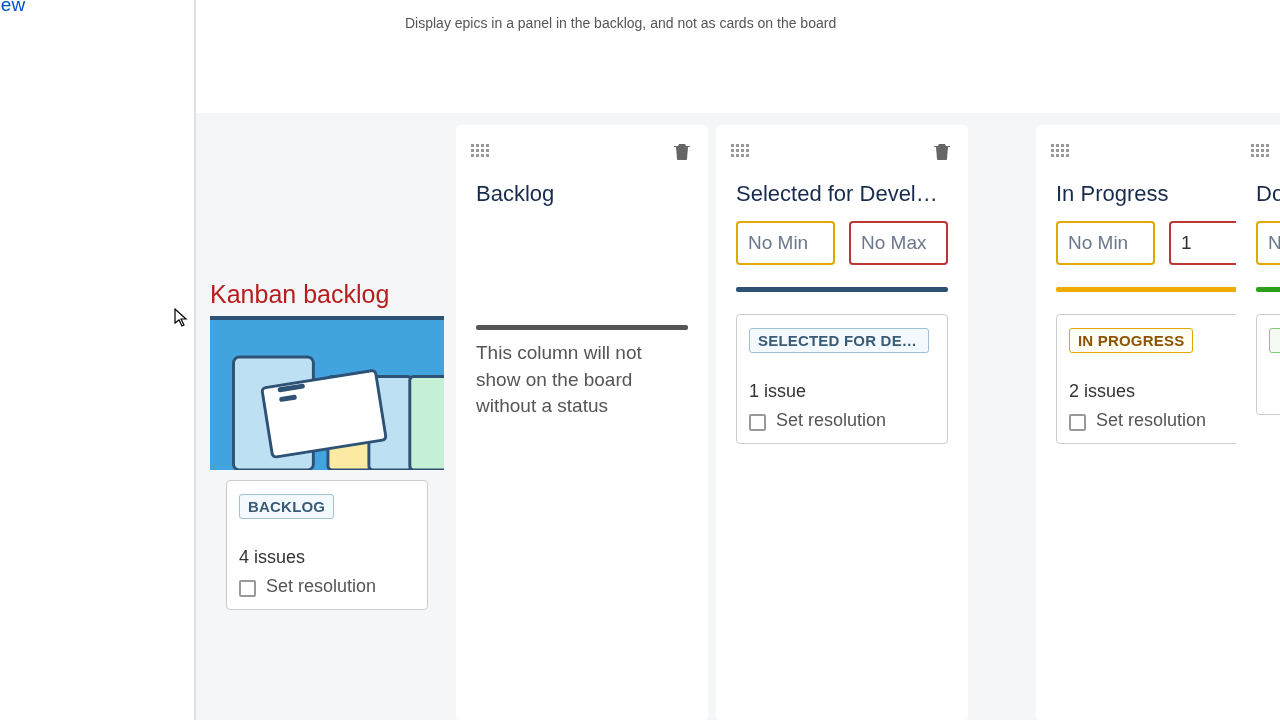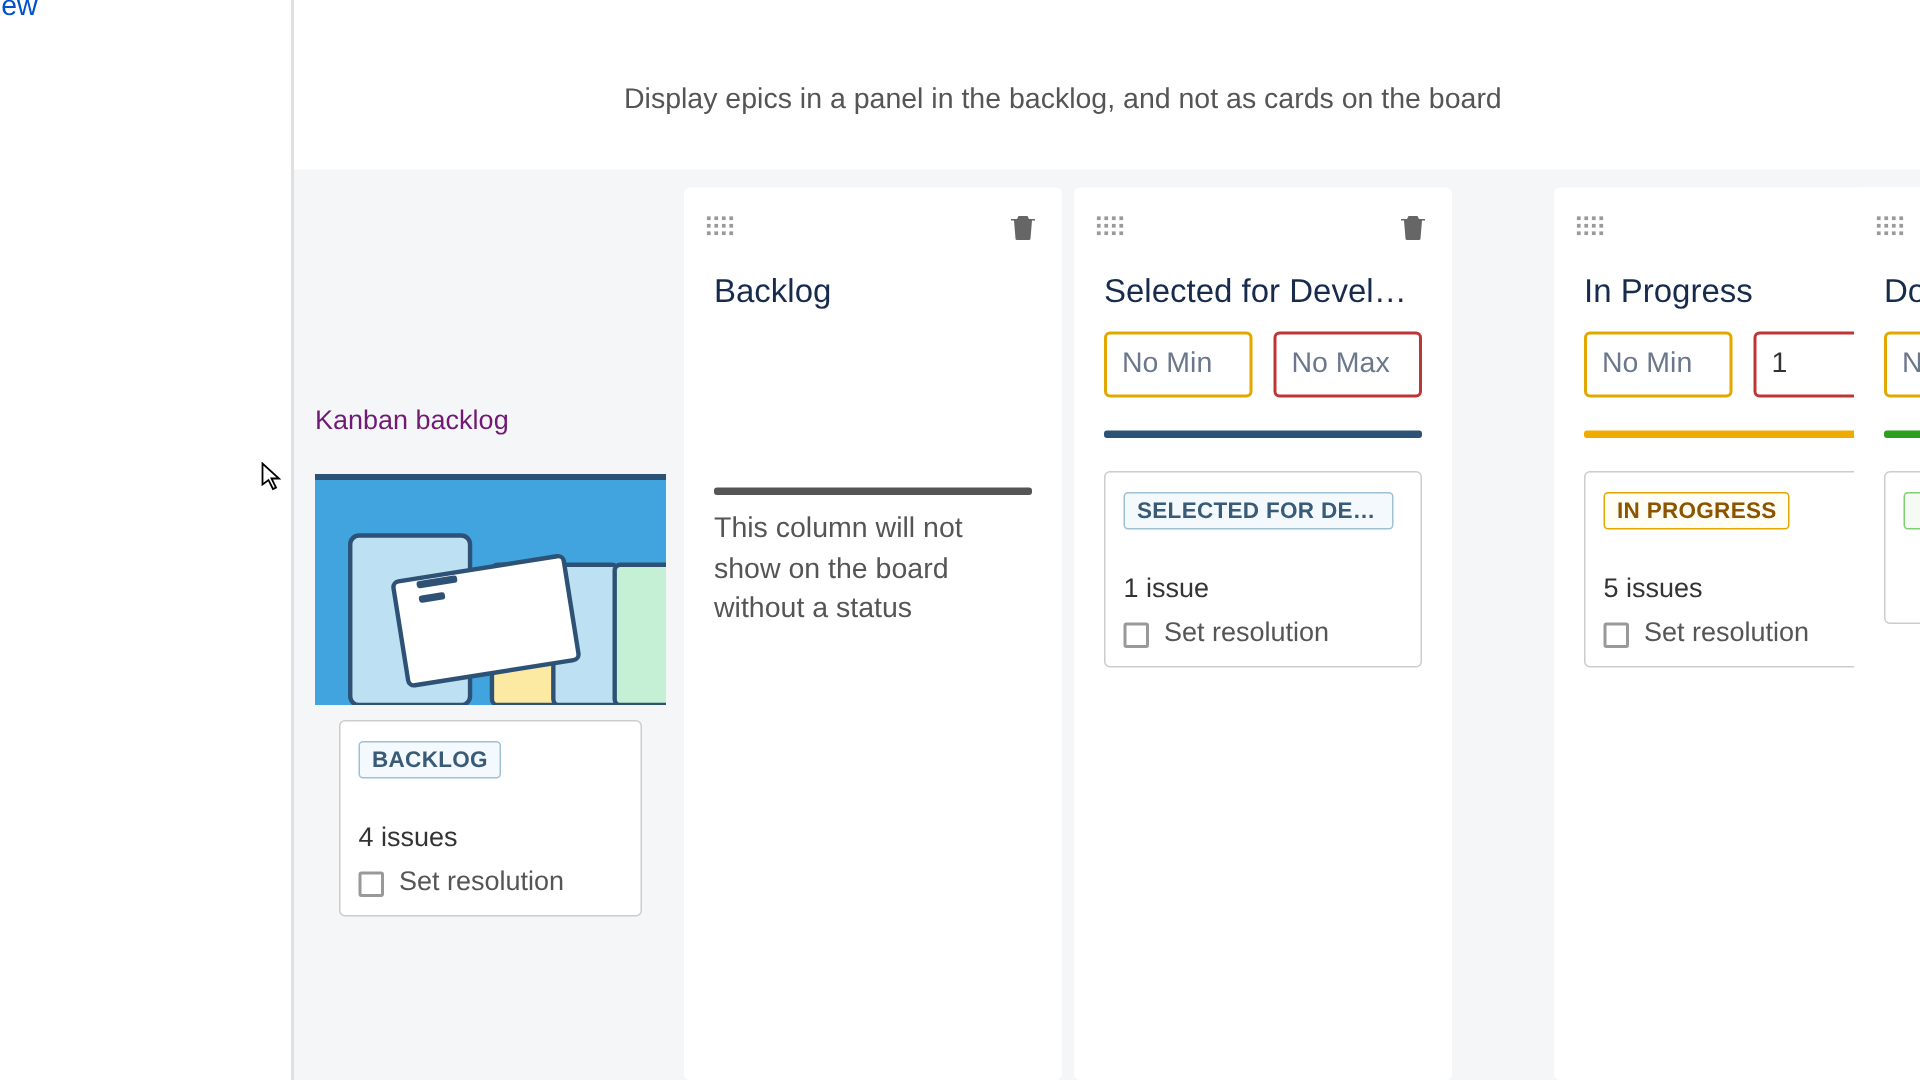--- a/index.html
+++ b/index.html
@@ -8,33 +8,33 @@
   .sidebar-link-partial {
     position: absolute;
     left: -40px;
     top: -6px;
     color: #0052cc;
     font-size: 19px;
   }
 
   .vline { position: absolute; left: 194px; top: 0; width: 2px; height: 720px; background: #e0e0e0; }
 
-  .desc { position: absolute; left: 416px; top: 15px; color: #555; font-size: 19px; margin-top: 41px; }
+  .desc { position: absolute; left: 405px; top: 15px; color: #555; font-size: 14px; }
 
   .board-canvas {
     position: absolute;
     left: 196px; right: 0; top: 113px; bottom: 0;
     background: #f5f6f7;
   }
 
   .kb-title {
     position: absolute;
-    left: 210px; top: 270px;
-    font-size: 18px;
-    color: #701a75;
+    left: 210px; top: 280px;
+    font-size: 25px;
+    color: #b91c1c;
   }
 
   .kb-illus {
     position: absolute;
     left: 210px; top: 316px;
     width: 234px; height: 154px;
     background: #42a4df;
     border-top: 4px solid #2d5275;
     overflow: hidden;
   }
@@ -236,21 +236,21 @@
     </span>
   </div>
   <div class="col-title">In Progress</div>
   <div class="limit-row">
     <div class="limit-box min">No Min</div>
     <div class="limit-box max val">1</div>
   </div>
   <div class="bar progress-bar"></div>
   <div class="status-card">
     <span class="lozenge yellow">IN PROGRESS</span>
-    <div class="issue-count">5 issues</div>
+    <div class="issue-count">2 issues</div>
     <div class="res-row">
       <span class="chk"></span>
       <span class="res-label">Set resolution</span>
     </div>
   </div>
 </div>
 
 <div class="col done">
   <div class="col-header">
     <span class="drag-dots"></span>

